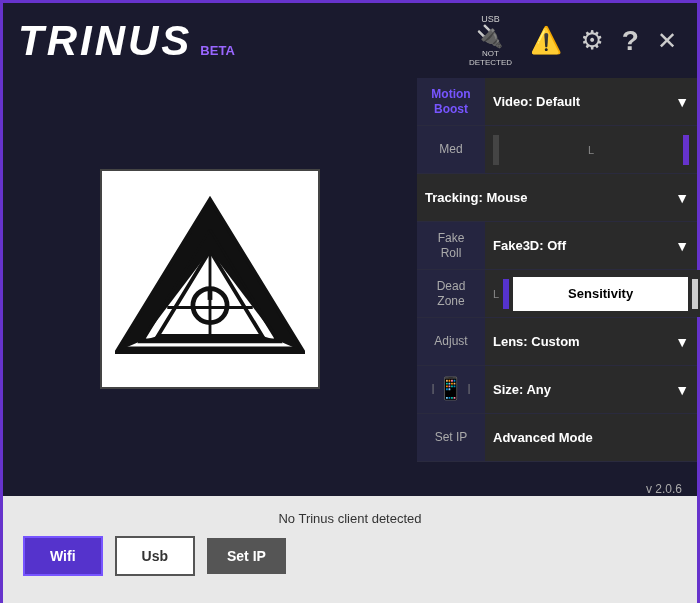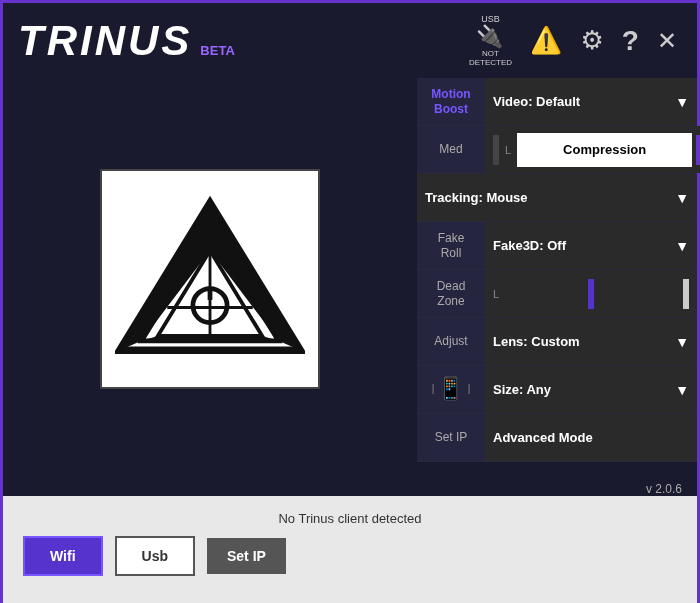--- a/index.html
+++ b/index.html
@@ -451,21 +451,20 @@
           <span class="control-main-text">Video: Default</span>
           <span class="dropdown-arrow">▼</span>
         </div>
       </div>
 
       <div class="control-row compression-row">
         <div class="control-label">Med</div>
         <div class="control-main" style="gap:4px;">
           <div class="compression-bar-left"></div>
           <span style="font-size:11px; color:#888; margin:0 2px;">L</span>
-          <input class="compression-input" type="text" value="Compression" readonly="" style="flex: 1 1 0%; height: 34px; background: rgb(255, 255, 255); border: none; text-align: center; font-size: 13px; font-weight: bold; color: rgb(0, 0, 0);">
           <div class="compression-bar-right"></div>
         </div>
       </div>
 
       <div class="control-row">
         <div class="control-main">
           <span class="control-main-text">Tracking: Mouse</span>
           <span class="dropdown-arrow">▼</span>
         </div>
       </div>
@@ -476,20 +475,21 @@
           <span class="control-main-text">Fake3D: Off</span>
           <span class="dropdown-arrow">▼</span>
         </div>
       </div>
 
       <div class="control-row sensitivity-row">
         <div class="control-label">Dead<br>Zone</div>
         <div class="control-main" style="gap:4px;">
           <span style="font-size:11px; color:#888;">L</span>
           <div class="sens-bar" style="background:#5533cc;"></div>
+          <input class="sens-input" type="text" value="Sensitivity" readonly="" style="flex: 1 1 0%; height: 34px; background: rgb(255, 255, 255); border: none; text-align: center; font-size: 13px; font-weight: bold; color: rgb(0, 0, 0);">
           <div class="sens-bar-right"></div>
 
         </div>
       </div>
 
       <div class="control-row">
         <div class="control-label">Adjust</div>
         <div class="control-main">
           <span class="control-main-text">Lens: Custom</span>
           <span class="dropdown-arrow">▼</span>

